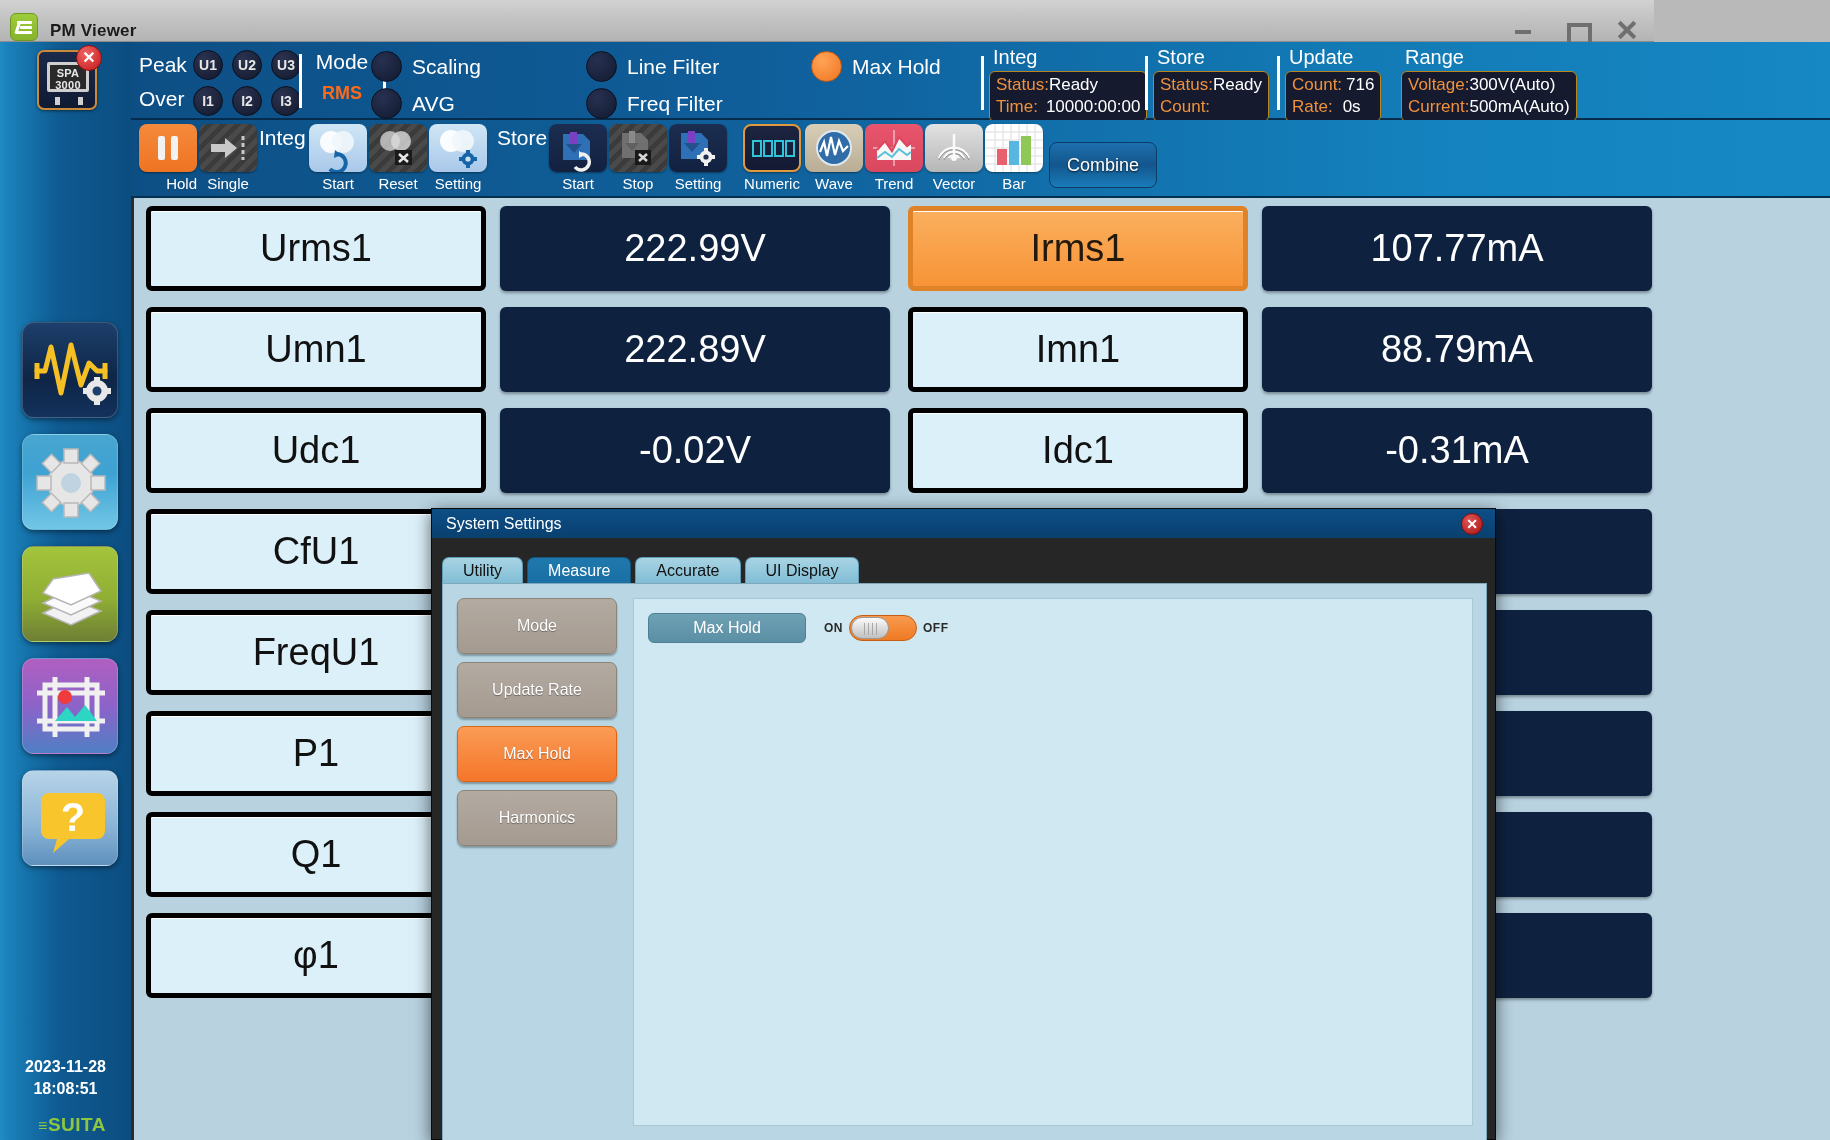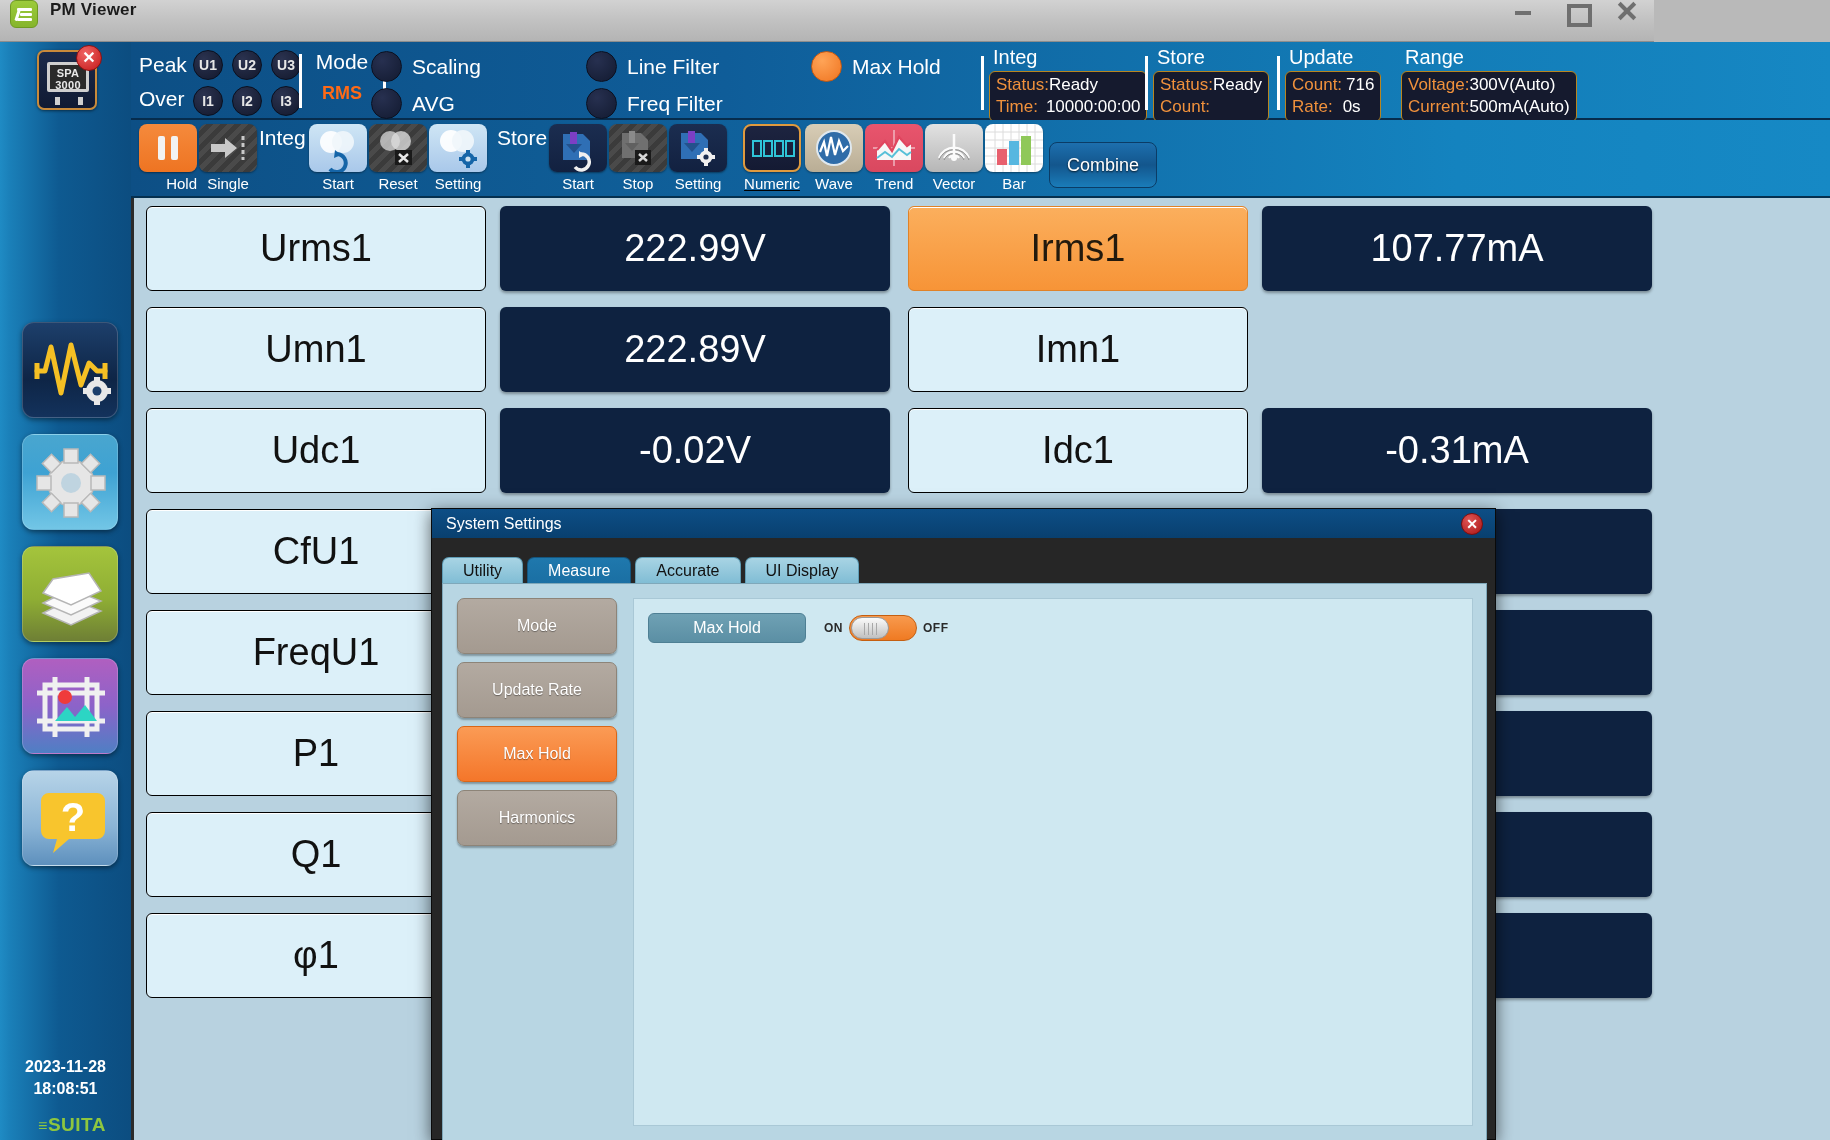--- a/index.html
+++ b/index.html
@@ -10,21 +10,21 @@
     overflow: hidden;
     background: #b9b9b9;
   }
   #app { position: relative; width: 1830px; height: 1140px; }
 
   
   .titlebar {
     position: absolute; left: 0; top: 0; width: 1654px; height: 42px;
     background: linear-gradient(to bottom, #d2d2d2 0%, #c2c2c2 48%, #b4b4b4 100%);
     border-bottom: 1px solid #8d8d8d;
-    display: flex; align-items: flex-start;
+    display: flex; align-items: flex-end;
   }
   .app-logo {
     width: 28px; height: 28px; margin-left: 10px; margin-right: 12px;
     border-radius: 6px;
     background: linear-gradient(to bottom, #9ccb3b 0%, #86b52c 100%);
     border: 1px solid #6f9a22;
     position: relative; flex: none;
   }
   .app-logo i {
     position: absolute; background: #fff; border-radius: 1px;
@@ -172,21 +172,21 @@
     position: absolute; left: 131px; top: 198px; width: 1699px; height: 942px;
     background: #b8d2e0; border-left: 3px solid #2c2c2c;
     padding: 8px 8px 0 12px;
   }
   .mrow { display: flex; height: 93px; margin-bottom: 8px; }
   .cell {
     height: 85px; border-radius: 6px; display: flex; align-items: center; justify-content: center;
     font-size: 38px; flex: none;
   }
   .cell.label {
-    width: 340px; background: #dcf0f9; border: 1px solid #000000;
+    width: 340px; background: #dcf0f9; border: 5px solid #000000;
     color: #111; box-shadow: inset 0 1px 0 #fff;
   }
   .cell.label.active { background: linear-gradient(to bottom, #fbaf5d 0%, #f79437 100%); border-color: #e08228; color: #231a0d; }
   .cell.value {
     width: 390px; background: #0e2240; color: #fff; margin-left: 14px;
     box-shadow: 0 2px 3px rgba(0,0,0,.35);
   }
   .mrow .spacer { width: 18px; }
 
   
@@ -576,21 +576,21 @@
                 <rect x="14" y="7" width="4" height="4"></rect>
               </g>
             </g>
           </svg>
       </div>
       <div class="cap">Setting</div>
     </div>
 
     <div class="vdiv" style="left:604px; top:124px; height:70px; background:#fff;"></div>
 
-    <div class="tool" style="left:612px;text-decoration:underline;">
+    <div class="tool" style="left:612px;">
       <div class="ic lcd">
         <svg width="58" height="48">
           <g fill="none" stroke="#2fc4d8" stroke-width="2">
             <rect x="8" y="15" width="8" height="15"></rect>
               <rect x="19" y="15" width="8" height="15"></rect>
             <rect x="30" y="15" width="8" height="15"></rect>
               <rect x="41" y="15" width="8" height="15"></rect>
           </g>
         </svg>
       </div>
@@ -675,20 +675,21 @@
       <div class="spacer"></div>
       <div class="cell label active">Irms1</div>
       <div class="cell value">107.77mA</div>
     </div>
 
     <div class="mrow">
       <div class="cell label">Umn1</div>
       <div class="cell value">222.89V</div>
       <div class="spacer"></div>
       <div class="cell label">Imn1</div>
+      <div class="cell value">88.79mA</div>
     </div>
 
     <div class="mrow">
       <div class="cell label">Udc1</div>
       <div class="cell value">-0.02V</div>
       <div class="spacer"></div>
       <div class="cell label">Idc1</div>
       <div class="cell value">-0.31mA</div>
     </div>
 

